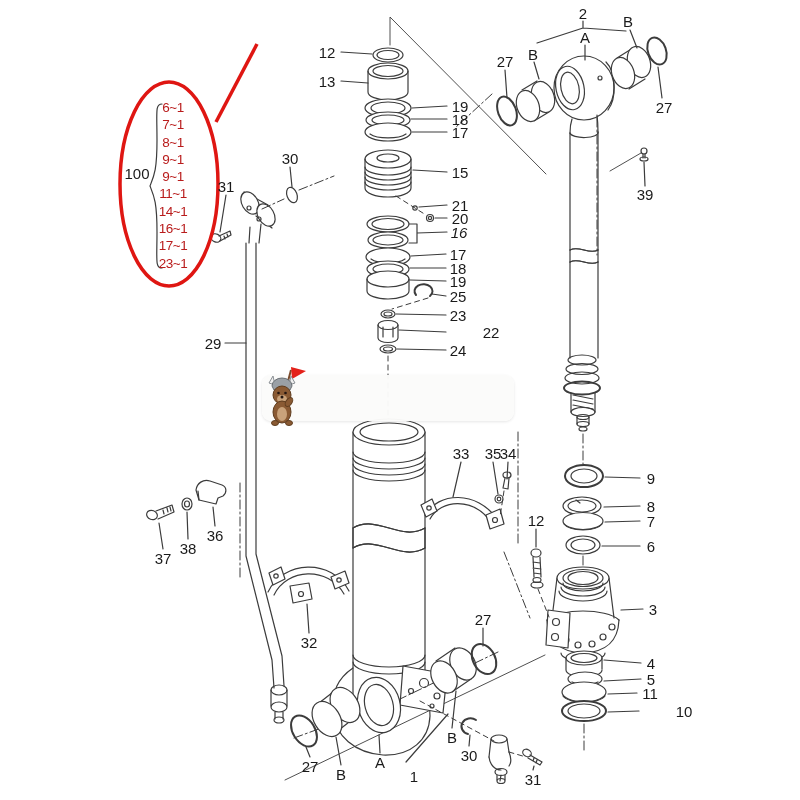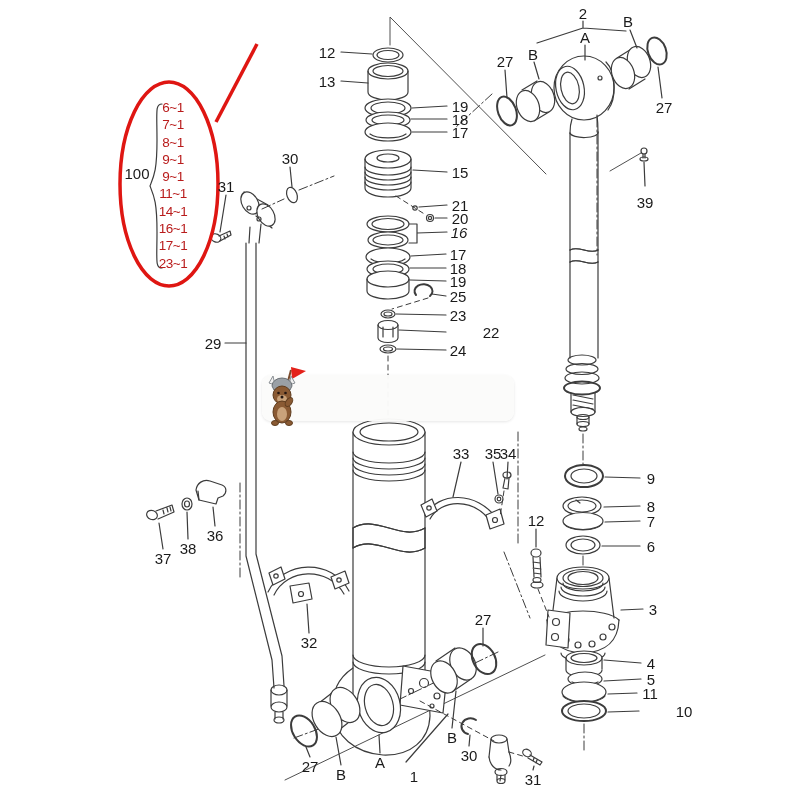--- a/index.html
+++ b/index.html
@@ -404,21 +404,21 @@
       <div class="plabel" style="left: 458px; top: 350px;">24</div>
       <div class="plabel" style="left: 290px; top: 158px;">30</div>
       <div class="plabel" style="left: 226px; top: 186px;">31</div>
       <div class="plabel" style="left: 213px; top: 343px;">29</div>
       <div class="plabel" style="left: 583px; top: 13px;">2</div>
       <div class="plabel" style="left: 533px; top: 54px;">B</div>
       <div class="plabel" style="left: 585px; top: 37px;">A</div>
       <div class="plabel" style="left: 628px; top: 21px;">B</div>
       <div class="plabel" style="left: 505px; top: 61px;">27</div>
       <div class="plabel" style="left: 664px; top: 107px;">27</div>
-      <div class="plabel" style="left: 645px; top: 194px; margin-top: 8px;">39</div>
+      <div class="plabel" style="left: 645px; top: 194px;">39</div>
       <div class="plabel" style="left: 651px; top: 478px;">9</div>
       <div class="plabel" style="left: 651px; top: 506px;">8</div>
       <div class="plabel" style="left: 651px; top: 521px;">7</div>
       <div class="plabel" style="left: 651px; top: 546px;">6</div>
       <div class="plabel" style="left: 536px; top: 520px;">12</div>
       <div class="plabel" style="left: 653px; top: 609px;">3</div>
       <div class="plabel" style="left: 651px; top: 663px;">4</div>
       <div class="plabel" style="left: 651px; top: 679px;">5</div>
       <div class="plabel" style="left: 650px; top: 693px;">11</div>
       <div class="plabel" style="left: 684px; top: 711px;">10</div>

